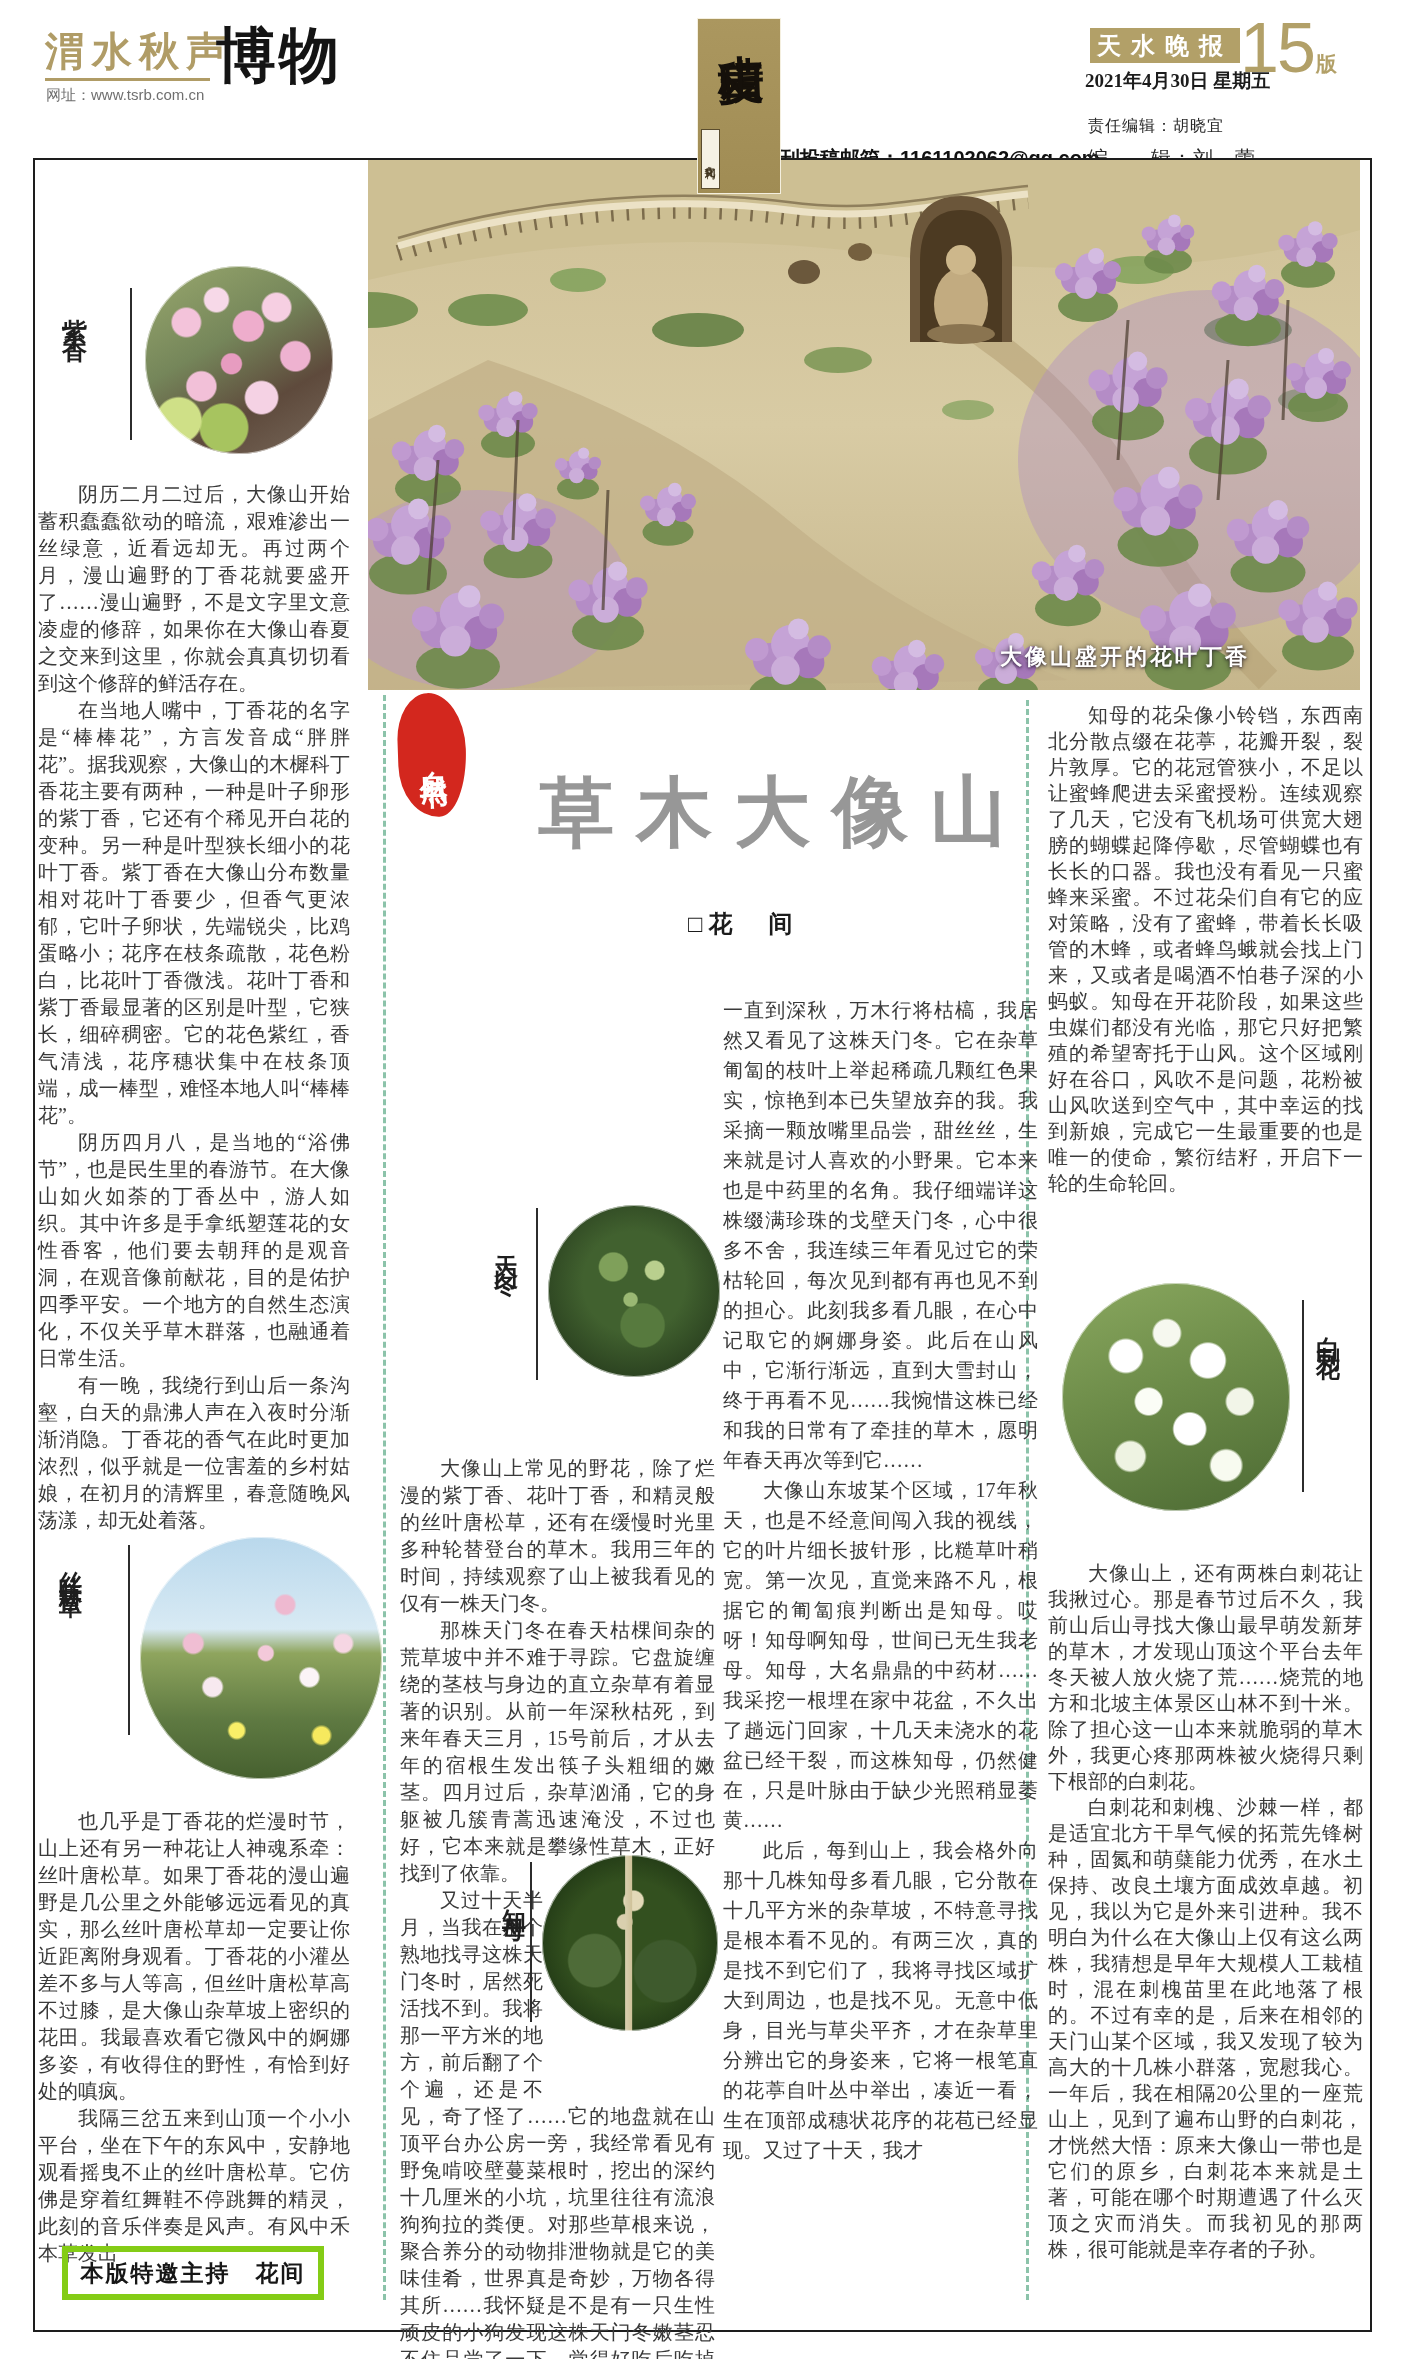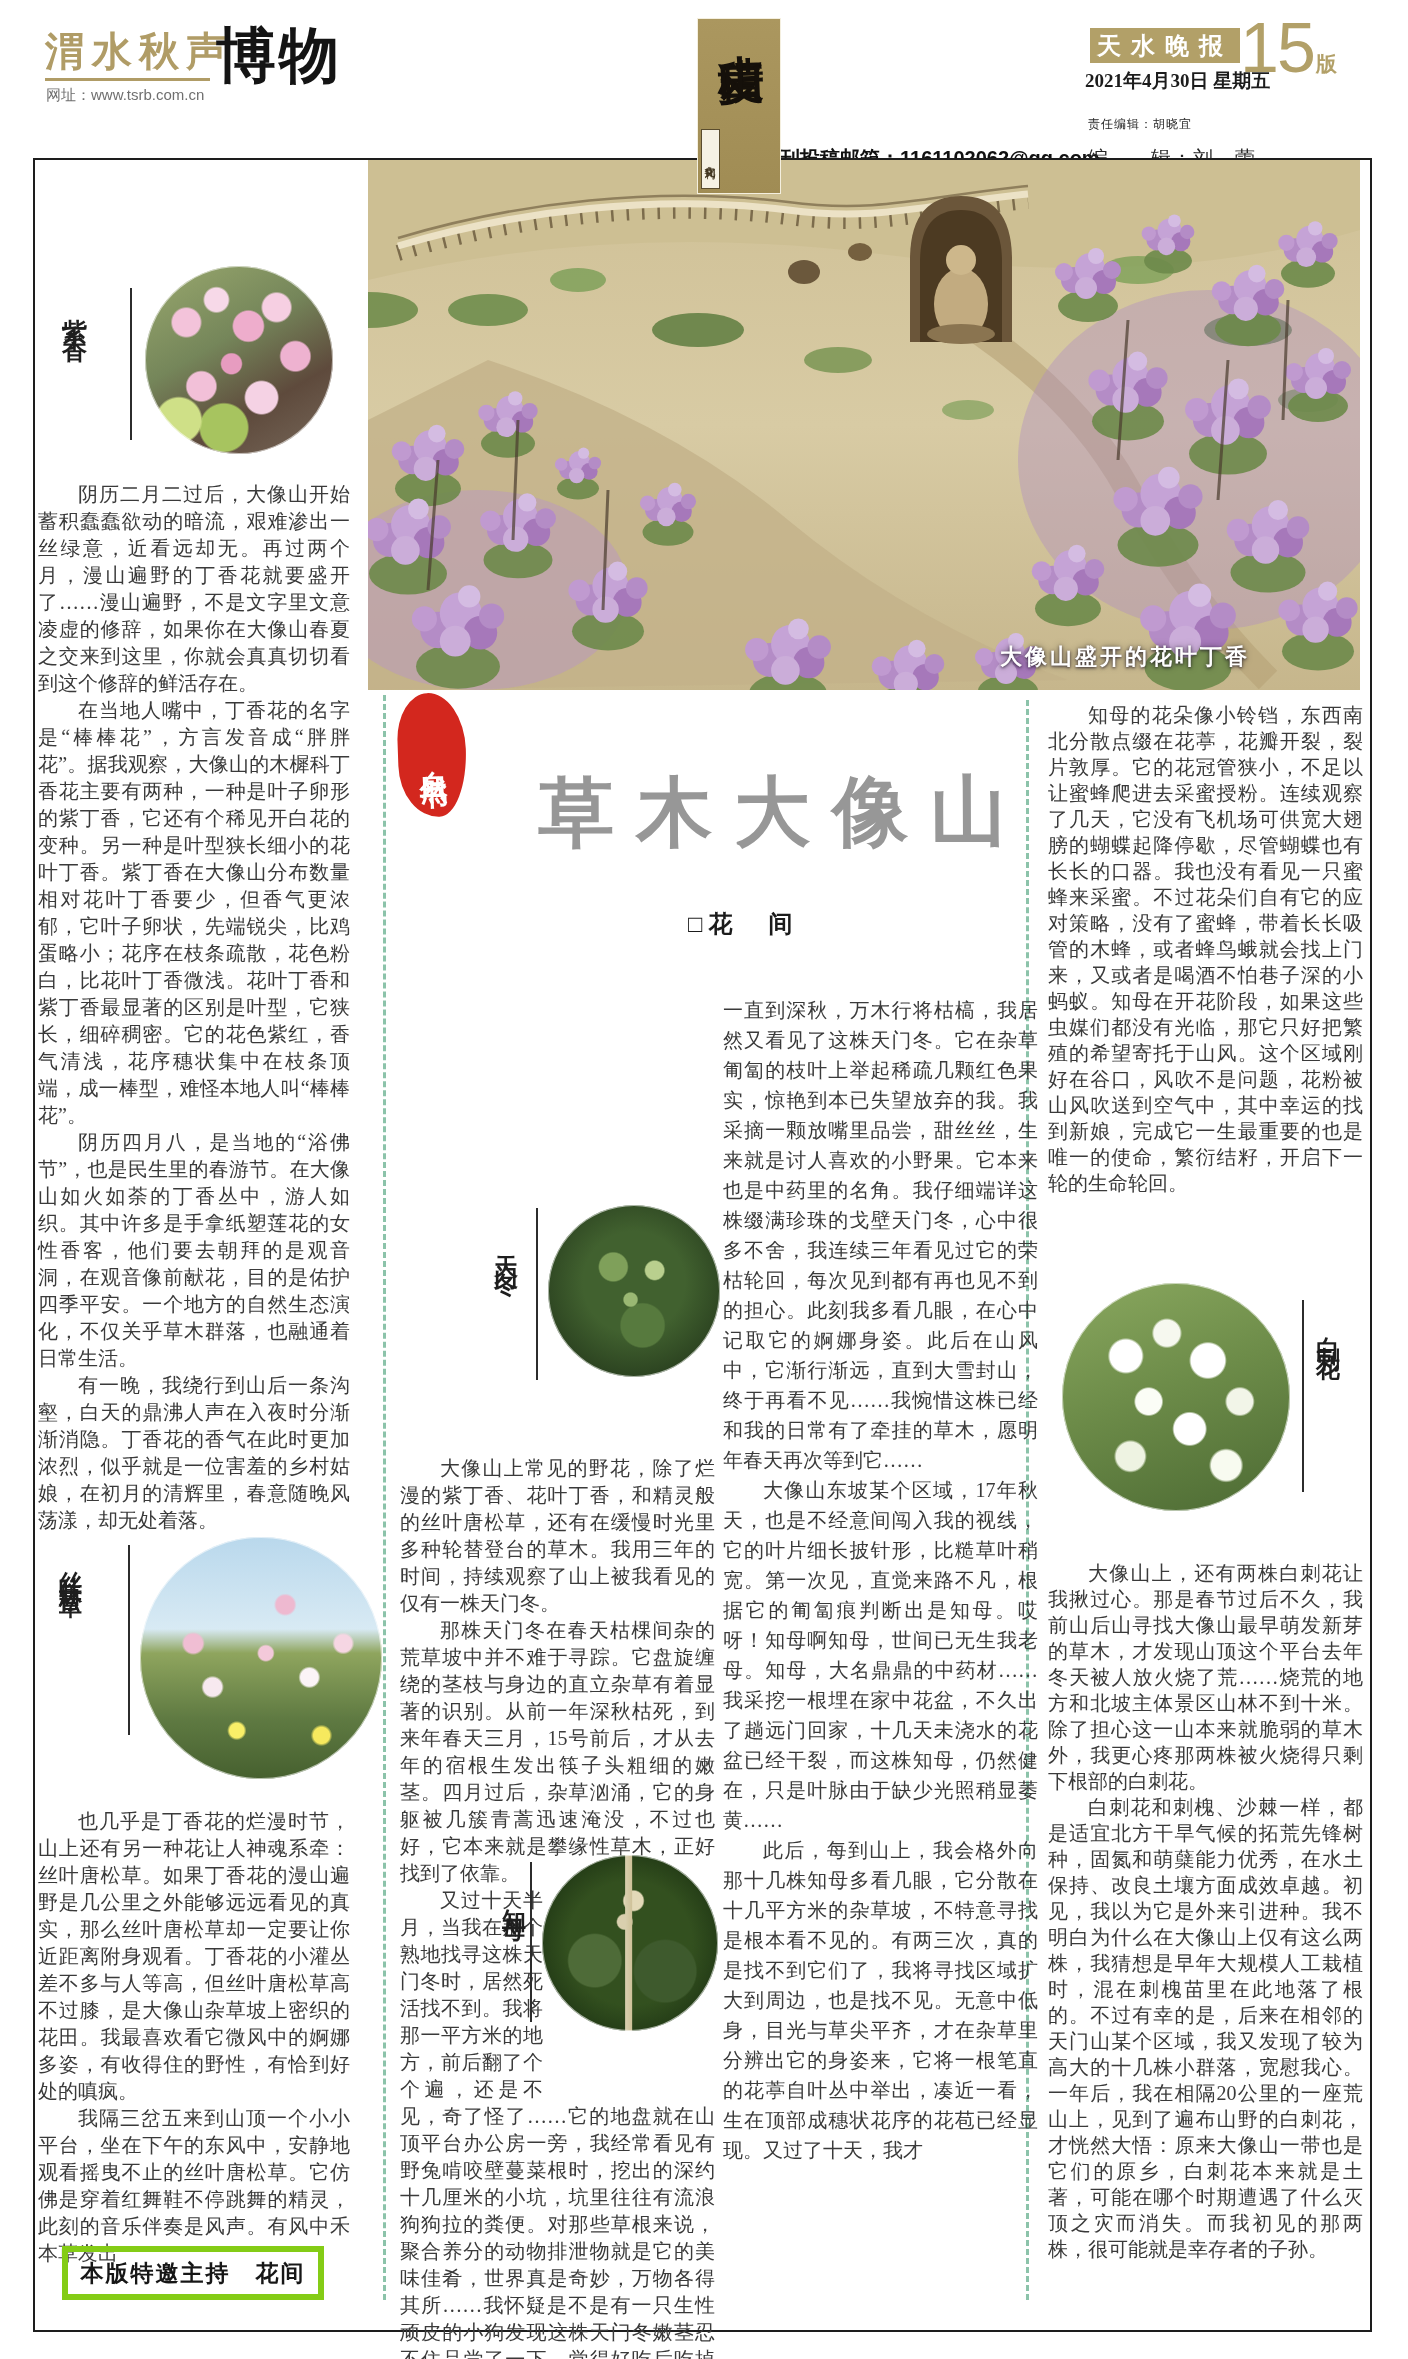--- a/index.html
+++ b/index.html
@@ -26,21 +26,21 @@
   .logo-seal { position:absolute; left:4px; bottom:5px; width:19px; height:60px;
     background:#f6f2e4; border:1px solid #5a4c2d; writing-mode:vertical-rl;
     font-size:11px; line-height:19px; color:#3c301a; text-align:center; letter-spacing:1px;}
   .paper-box { position:absolute; left:1090px; top:28px; width:150px; height:35px;
     background:#b2a068; color:#fff; font-size:24px; font-weight:bold; letter-spacing:10px;
     text-align:center; line-height:35px; font-family:"Liberation Sans",sans-serif;}
   .page-num { position:absolute; left:1240px; top:8px; font-size:70px; color:#b2a068;
     font-family:"Liberation Sans",sans-serif; letter-spacing:-2px;}
   .page-unit { position:absolute; left:1316px; top:50px; font-size:21px; color:#b2a068; font-weight:bold;}
   .mast-date { position:absolute; left:1085px; top:68px; font-size:19px; font-weight:bold; color:#1c1c1c;}
-  .duty-editor { position:absolute; left:1088px; top:116px; font-size:12px; color:#272727; letter-spacing:1px;}
+  .duty-editor { position:absolute; left:1088px; top:116px; font-size:16px; color:#272727; letter-spacing:1px;}
   .mast-email { position:absolute; left:760px; top:145px; font-size:20px; font-weight:bold; color:#111;
     font-family:"Liberation Sans",sans-serif;}
   .mast-editor { position:absolute; left:1088px; top:145px; font-size:20px; color:#272727; letter-spacing:1px;}
   
   .frame { position:absolute; left:33px; top:158px; width:1339px; height:2174px;
     border:2px solid #1d1d1d; background:#fff; }
   
   .main-photo { position:absolute; left:368px; top:160px; width:992px; height:530px; overflow:hidden;}
   .photo-caption { position:absolute; left:1000px; top:642px; font-size:22px; font-weight:bold;
     color:#ffffff; letter-spacing:3px; text-shadow:0 1px 3px rgba(30,20,40,.8), 0 0 6px rgba(0,0,0,.5);

